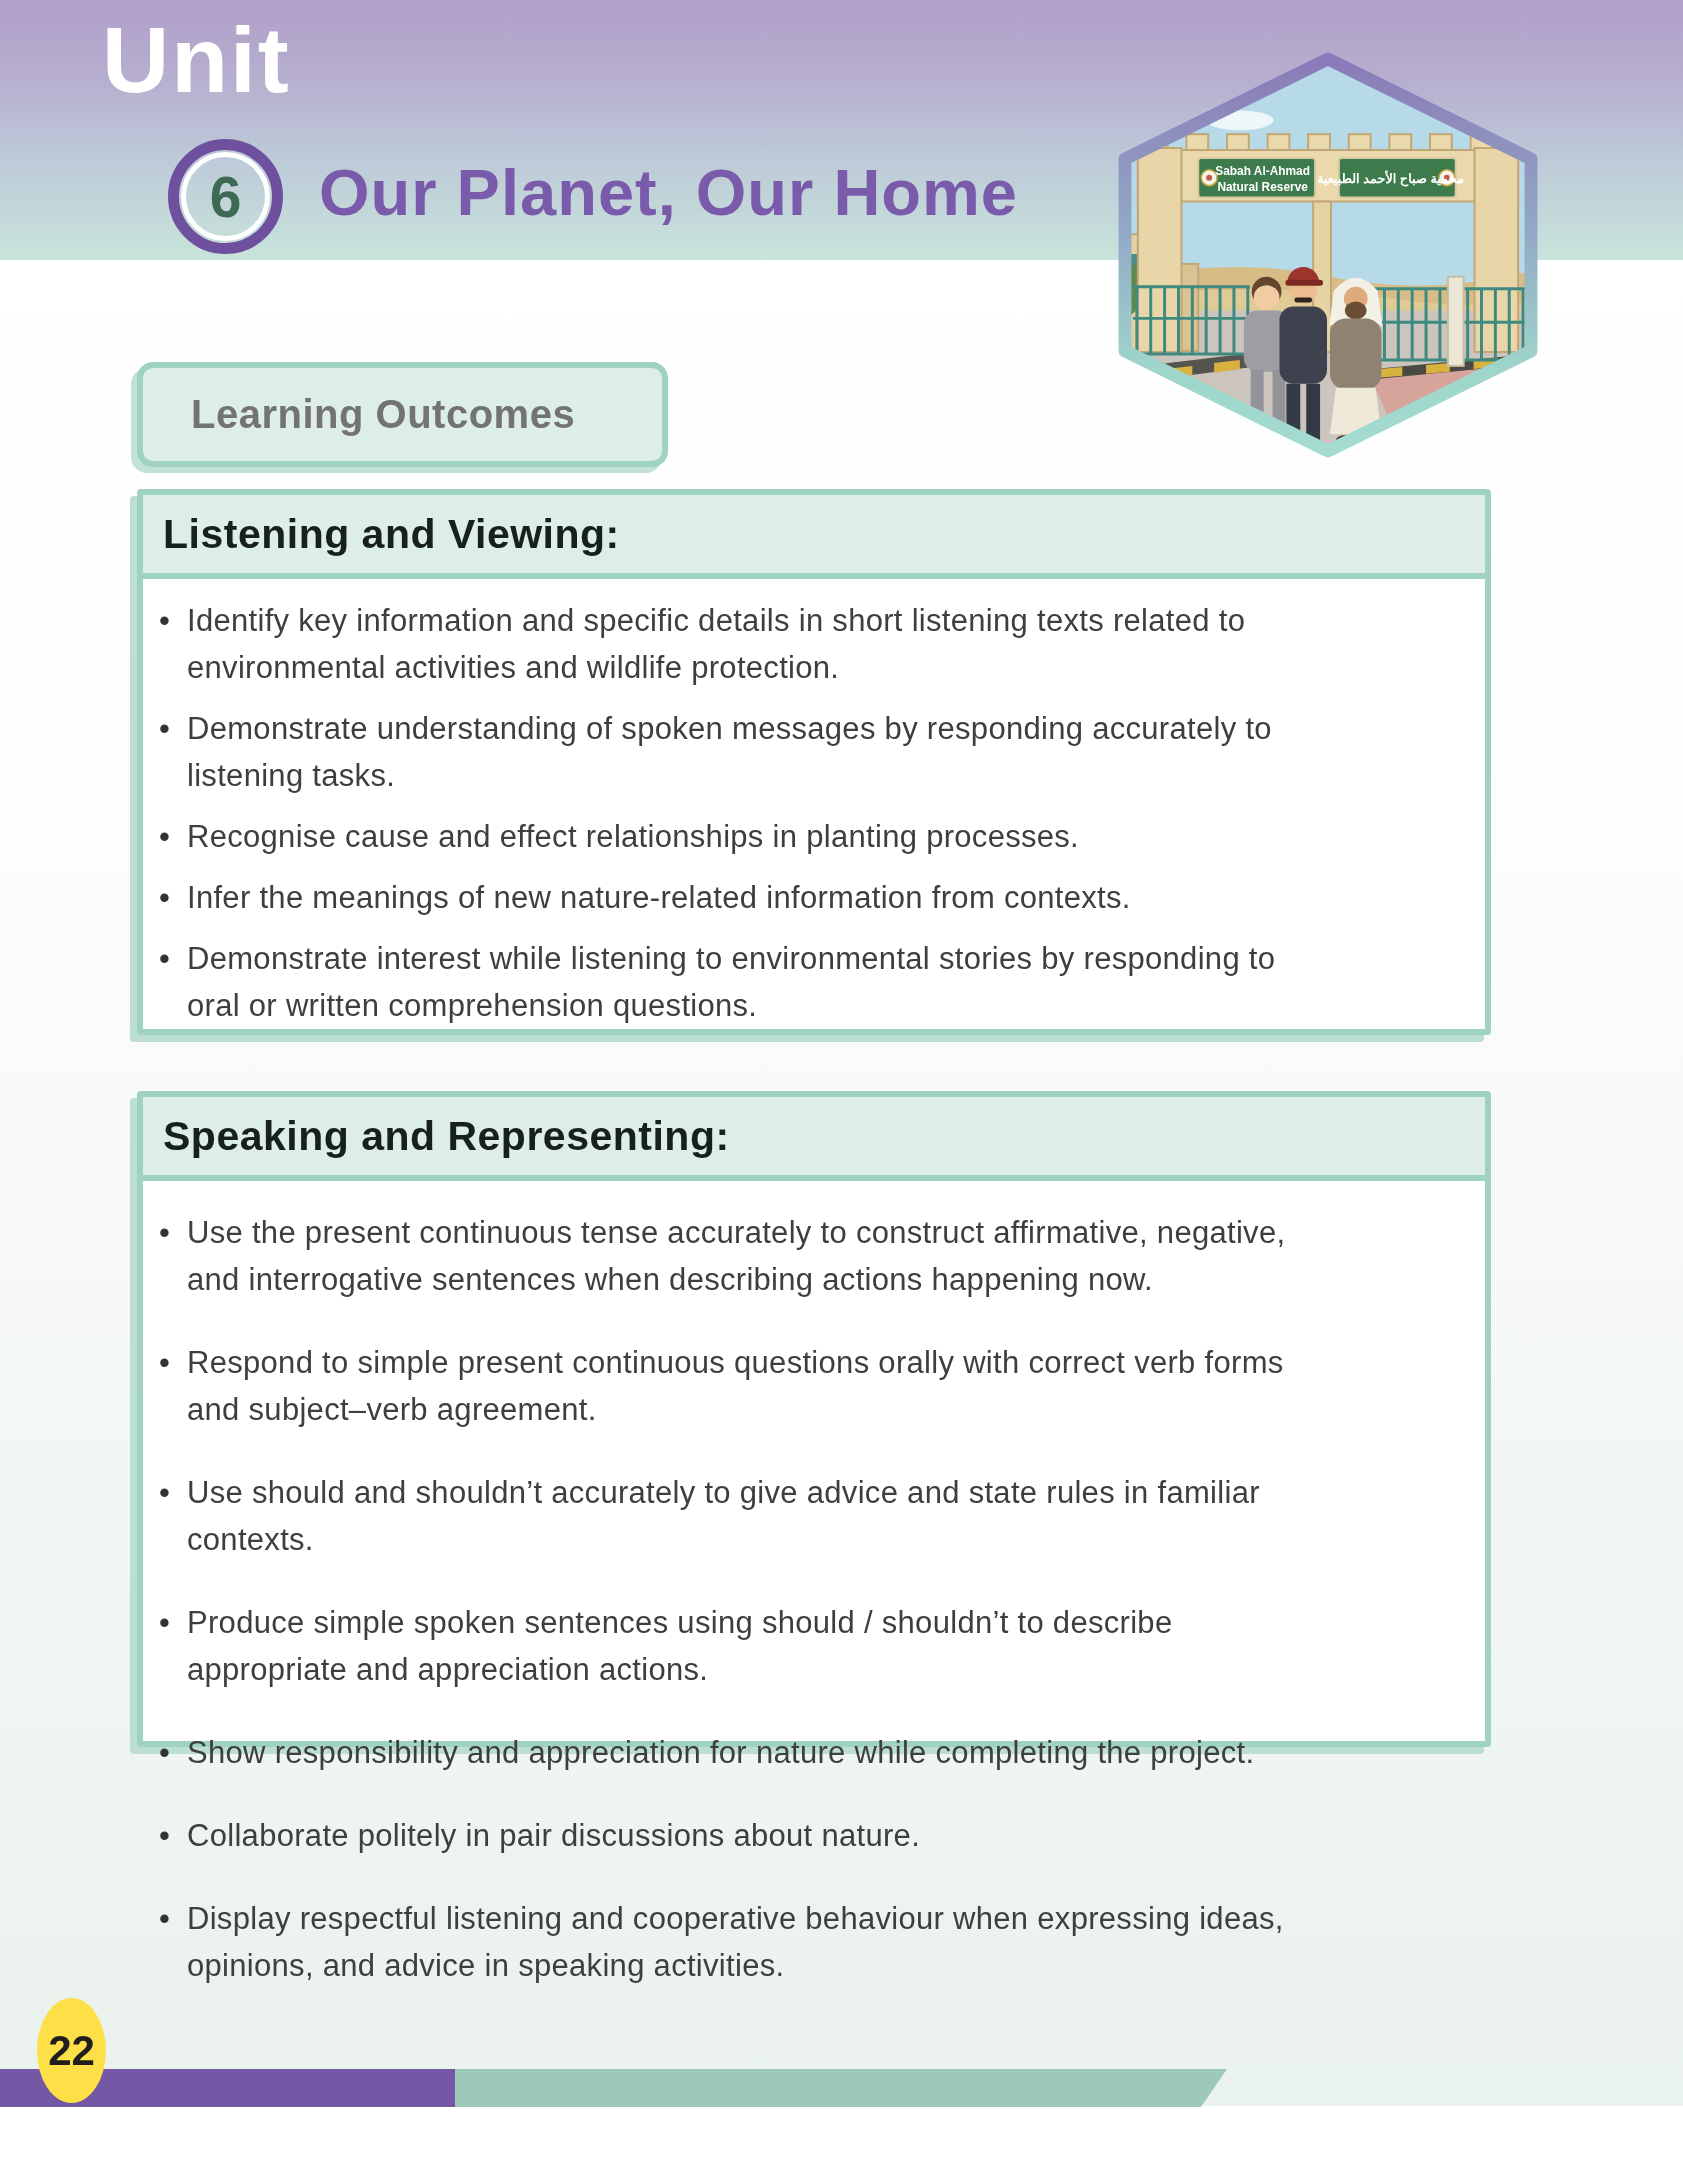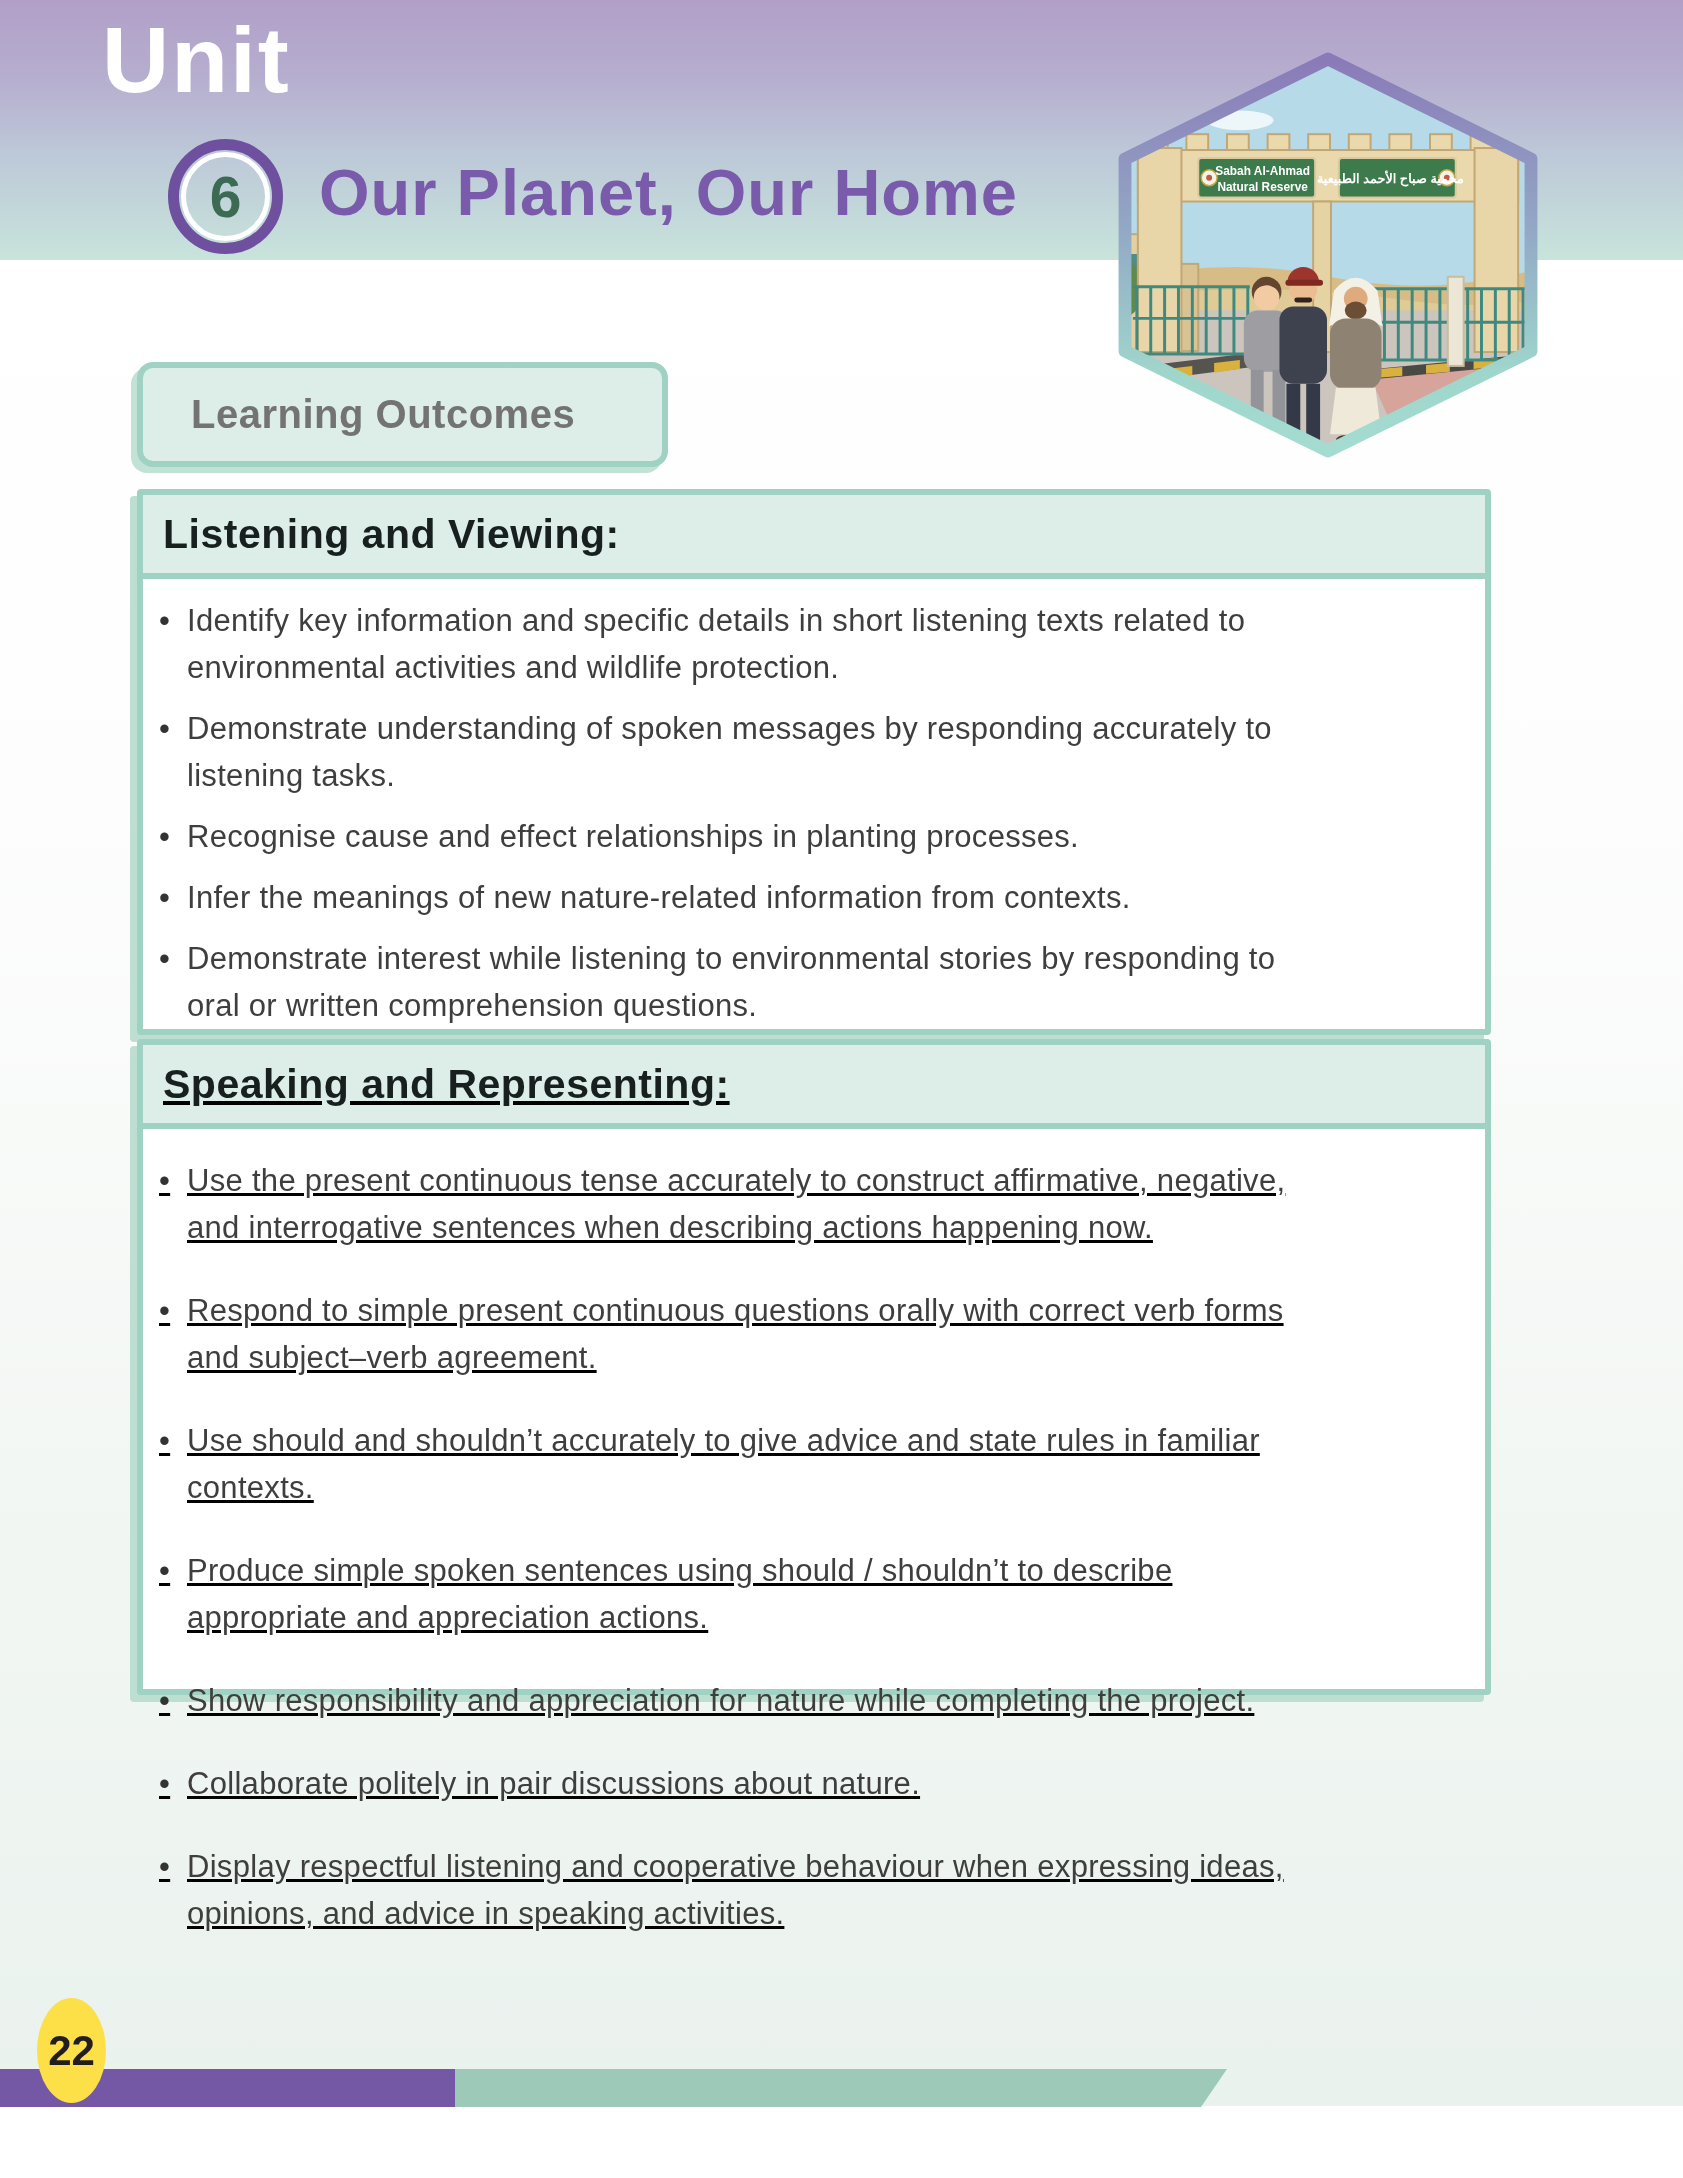--- a/index.html
+++ b/index.html
@@ -28,21 +28,21 @@
   
   .badge{position:absolute;left:137px;top:362px;width:531px;height:105px;box-sizing:border-box;
     background:#ddeee9;border:6px solid #9fd2c2;border-radius:16px;box-shadow:-6px 6px 0 #c3e2d6;
     display:flex;align-items:center;padding-left:48px;z-index:1;}
   .badge span{font-size:40px;font-weight:700;color:#737373;letter-spacing:0.5px;}
 
   
   .outcome-box{position:absolute;left:137px;width:1354px;box-sizing:border-box;background:#ffffff;
     border:6px solid #9fd2c2;border-radius:4px;box-shadow:-7px 7px 0 #bcdfd2;z-index:1;}
   .box1{top:489px;height:546px;}
-  .box2{top:1039px;height:656px;text-decoration:underline;}
+  .box2{top:1091px;height:656px;}
   .box-header{background:#ddeee9;border-bottom:6px solid #9fd2c2;height:84px;box-sizing:border-box;}
   .box-header h2{margin:0;padding:16px 0 0 20px;font-size:41px;font-weight:700;color:#17201e;letter-spacing:0.5px;}
   ul.bullets{list-style:none;margin:0;padding:18px 30px 0 16px;}
   .bullet-item{display:flex;font-size:31px;line-height:47px;color:#3e3e3e;letter-spacing:0.3px;}
   .box1 .bullet-item{margin-bottom:14px;}
   .box2 ul.bullets{padding-top:28px;}
   .box2 .bullet-item{margin-bottom:36px;}
   .dot{flex:none;width:28px;color:#333333;}
   .bullet-text{white-space:pre-line;flex:1;}
 

